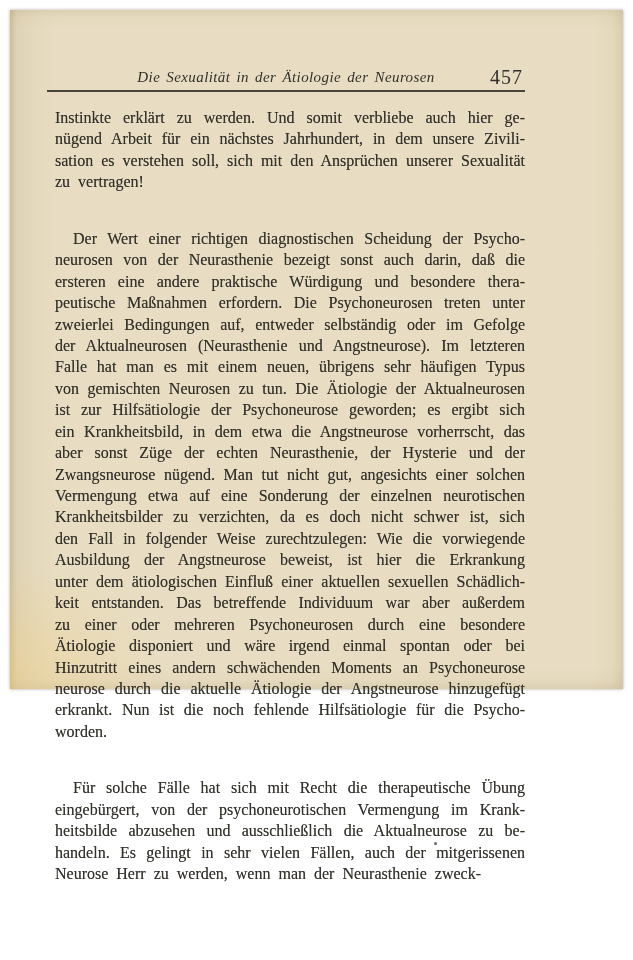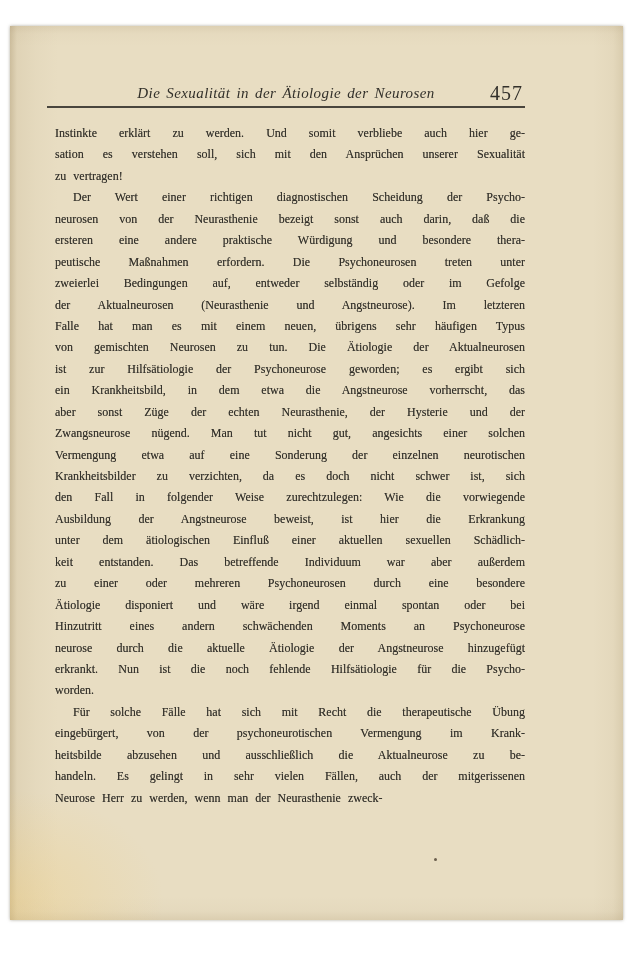--- a/index.html
+++ b/index.html
@@ -8,23 +8,23 @@
     width: 633px;
     height: 960px;
     background: var(--bg, #ffffff);
     overflow: hidden;
     font-family: "Liberation Serif", "DejaVu Serif", serif;
   }
 
   .page {
     position: absolute;
     left: 10px;
-    top: 26px;
+    top: 10px;
     width: 613px;
-    height: 894px;
+    height: 679px;
     background:
       radial-gradient(ellipse 220px 160px at 0% 98%, rgba(238, 203, 120, 0.38), rgba(238, 203, 120, 0) 70%),
       linear-gradient(90deg, rgba(140, 115, 70, 0.30) 0px, rgba(150, 125, 80, 0.10) 7px, rgba(150, 125, 80, 0.04) 26px, rgba(150, 125, 80, 0) 48px),
       linear-gradient(270deg, rgba(140, 115, 70, 0.16) 0px, rgba(150, 125, 80, 0.05) 10px, rgba(150, 125, 80, 0) 30px),
       linear-gradient(0deg, rgba(140, 115, 70, 0.14) 0px, rgba(150, 125, 80, 0.04) 9px, rgba(150, 125, 80, 0) 24px),
       linear-gradient(180deg, rgba(140, 115, 70, 0.12) 0px, rgba(150, 125, 80, 0.03) 8px, rgba(150, 125, 80, 0) 20px),
       var(--paper, #e8ddc2);
     box-shadow: 0 0 3px rgba(110, 100, 80, 0.55);
     color: var(--ink, #32302a);
   }
@@ -63,37 +63,38 @@
     background: var(--ink, #32302a);
     opacity: 0.88;
   }
 
   
   .text-block {
     position: absolute;
     left: 45px;
     top: 97px;
     width: 470px;
-    font-size: 12px;
+    font-size: 16px;
     line-height: 21.45px;
     text-shadow: 0 0 0.5px rgba(48, 44, 36, 0.55);
   }
   .line {
     text-align: justify;
     text-align-last: justify;
     white-space: normal;
     height: 21.45px;
   }
   .line.no-justify {
     text-align: center;
     text-align-last: left;
     word-spacing: 4px;
   }
   .line.indent {
     text-indent: 18px;
+    margin-top: 35px;
   }
 
   .ink-speck {
     position: absolute;
     left: 424px;
     top: 832px;
     width: 3px;
     height: 3px;
     border-radius: 50%;
     background: #55493a;
@@ -108,20 +109,21 @@
   <header class="running-head">
     <div class="head-row">
       <span class="running-title">Die Sexualität in der Ätiologie der Neurosen</span>
       <span class="page-number">457</span>
     </div>
     <div class="head-rule"></div>
   </header>
 
   <main class="text-block">
       <div class="line">Instinkte erklärt zu werden. Und somit verbliebe auch hier ge-</div>
+      <div class="line">nügend Arbeit für ein nächstes Jahrhundert, in dem unsere Zivili-</div>
       <div class="line">sation es verstehen soll, sich mit den Ansprüchen unserer Sexualität</div>
       <div class="line no-justify">zu vertragen!</div>
       <div class="line indent">Der Wert einer richtigen diagnostischen Scheidung der Psycho-</div>
       <div class="line">neurosen von der Neurasthenie bezeigt sonst auch darin, daß die</div>
       <div class="line">ersteren eine andere praktische Würdigung und besondere thera-</div>
       <div class="line">peutische Maßnahmen erfordern. Die Psychoneurosen treten unter</div>
       <div class="line">zweierlei Bedingungen auf, entweder selbständig oder im Gefolge</div>
       <div class="line">der Aktualneurosen (Neurasthenie und Angstneurose). Im letzteren</div>
       <div class="line">Falle hat man es mit einem neuen, übrigens sehr häufigen Typus</div>
       <div class="line">von gemischten Neurosen zu tun. Die Ätiologie der Aktualneurosen</div>

